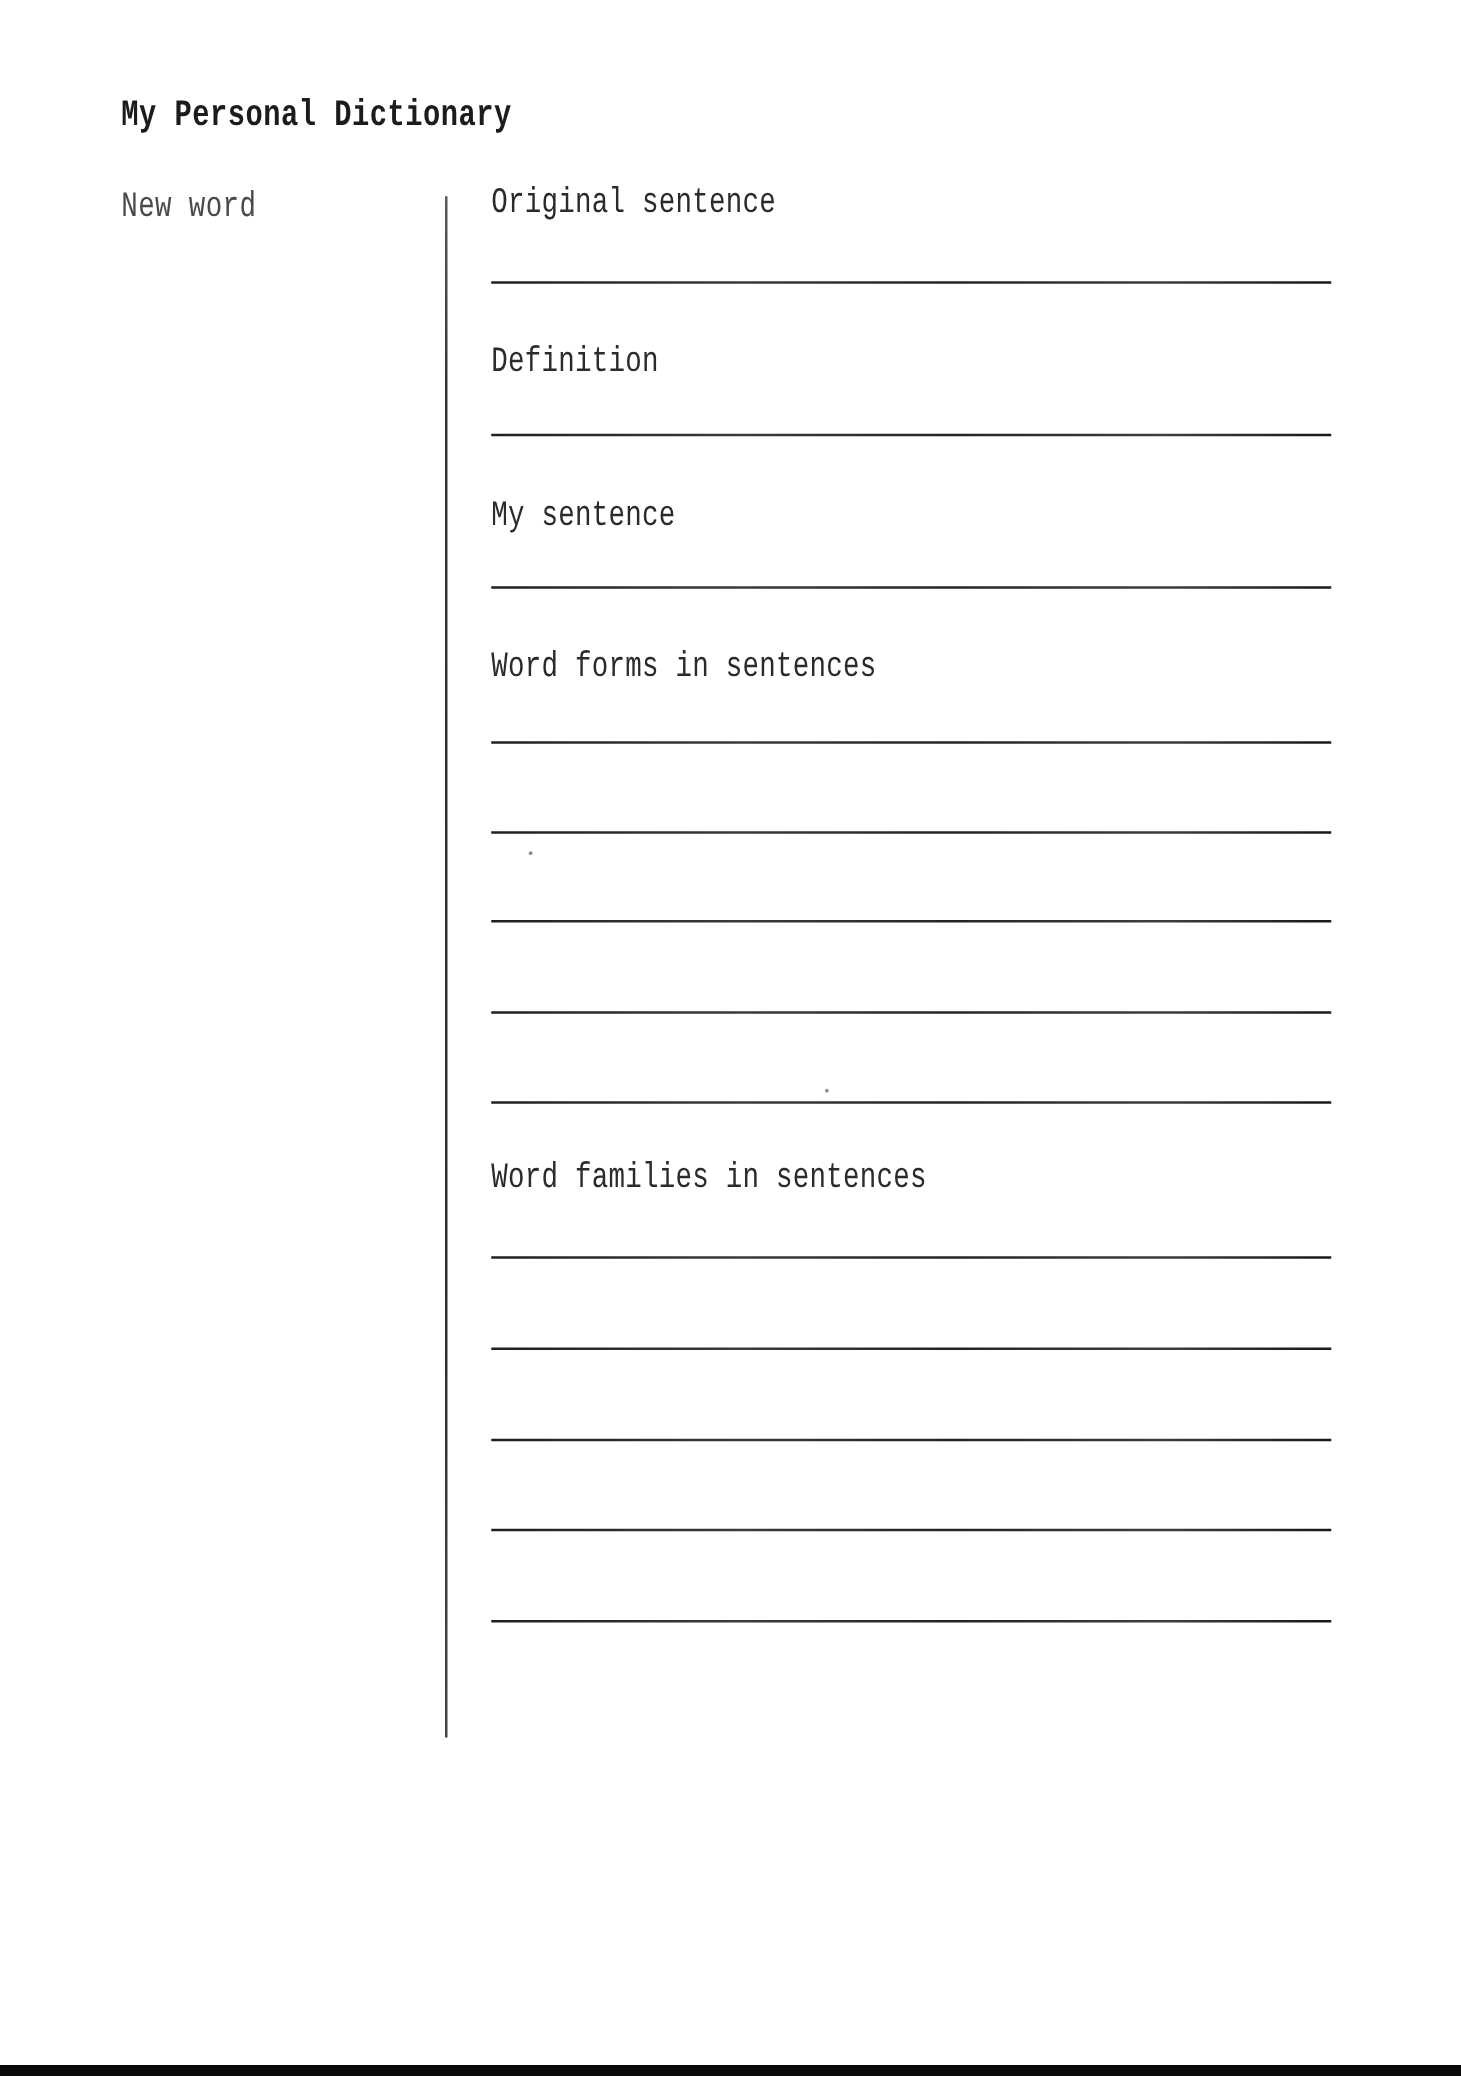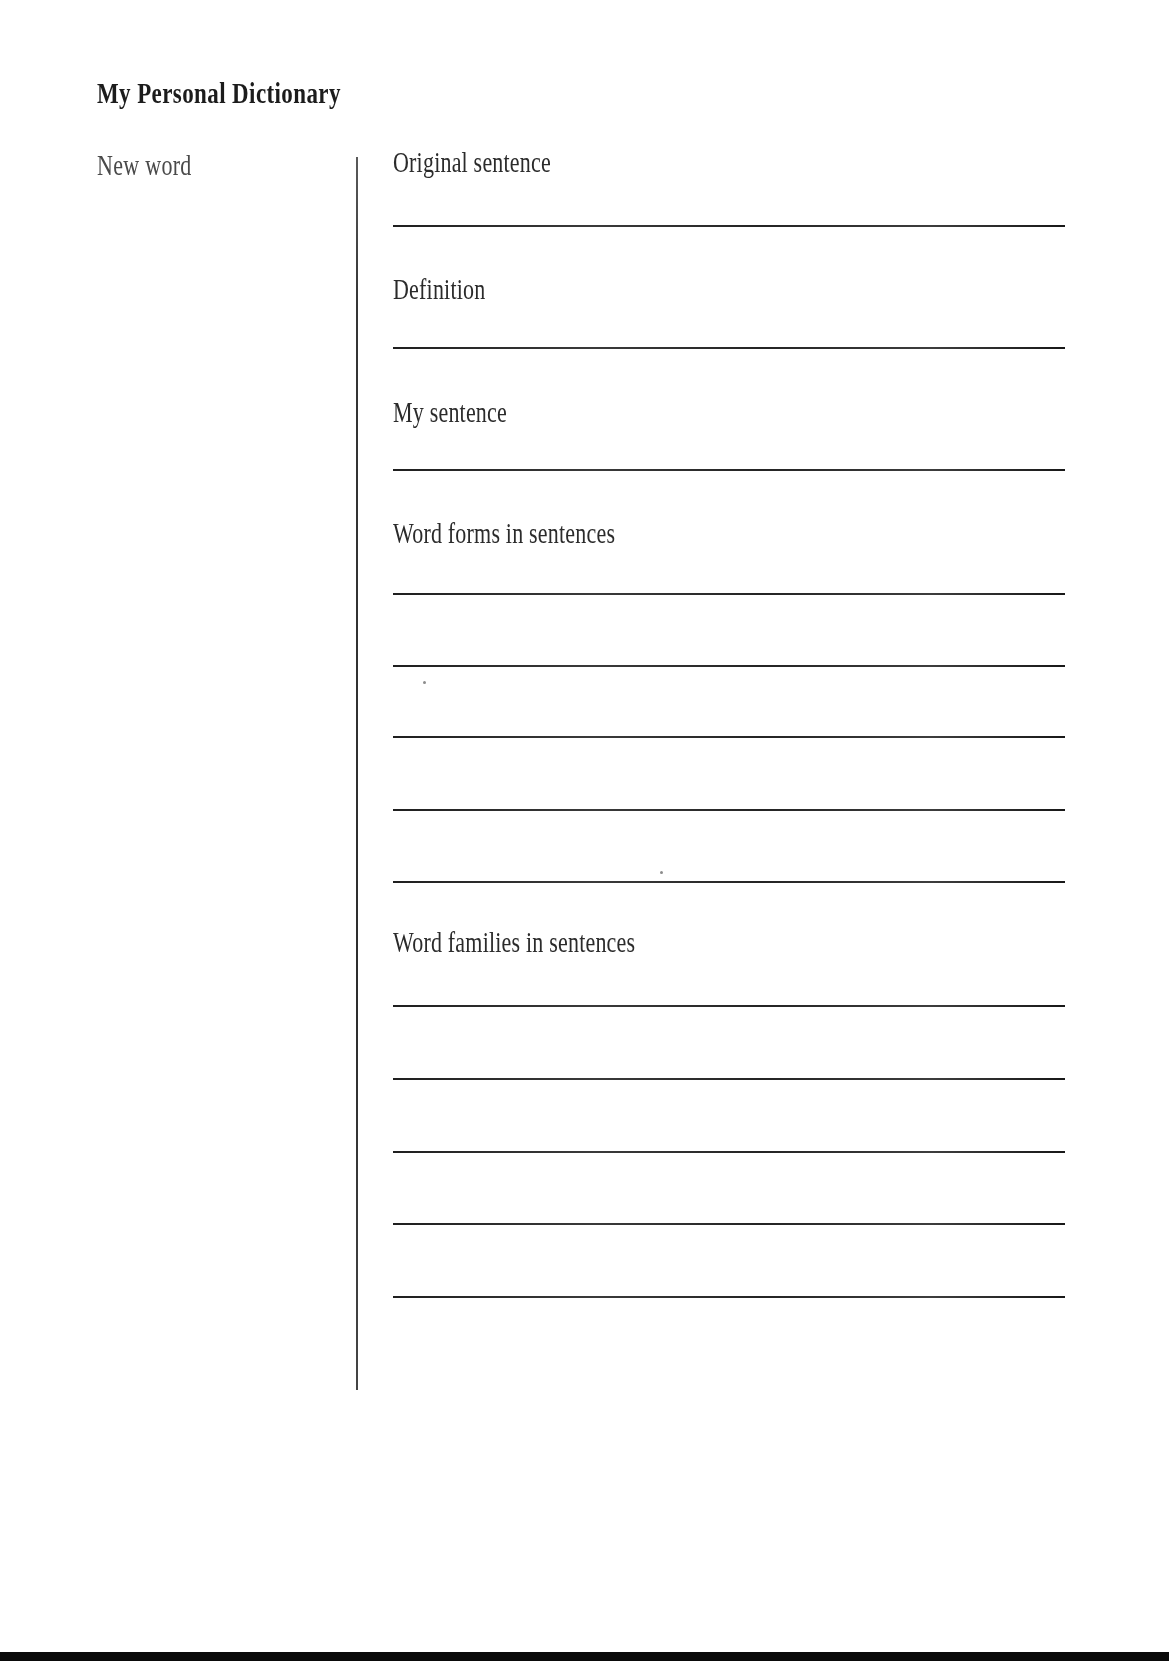--- a/index.html
+++ b/index.html
@@ -5,21 +5,21 @@
   html, body {
     margin: 0;
     padding: 0;
     background: #ffffff;
   }
   .page {
     position: relative;
     width: 1169px;
     height: 1661px;
     background: var(--paper, #ffffff);
-    font-family: Liberation Serif, serif;
+    font-family: Liberation Mono, monospace;
     overflow: hidden;
   }
   
   .scan-text {
     transform: scaleY(1.3);
     transform-origin: left top;
     white-space: nowrap;
     line-height: 1;
   }
   .doc-title {

